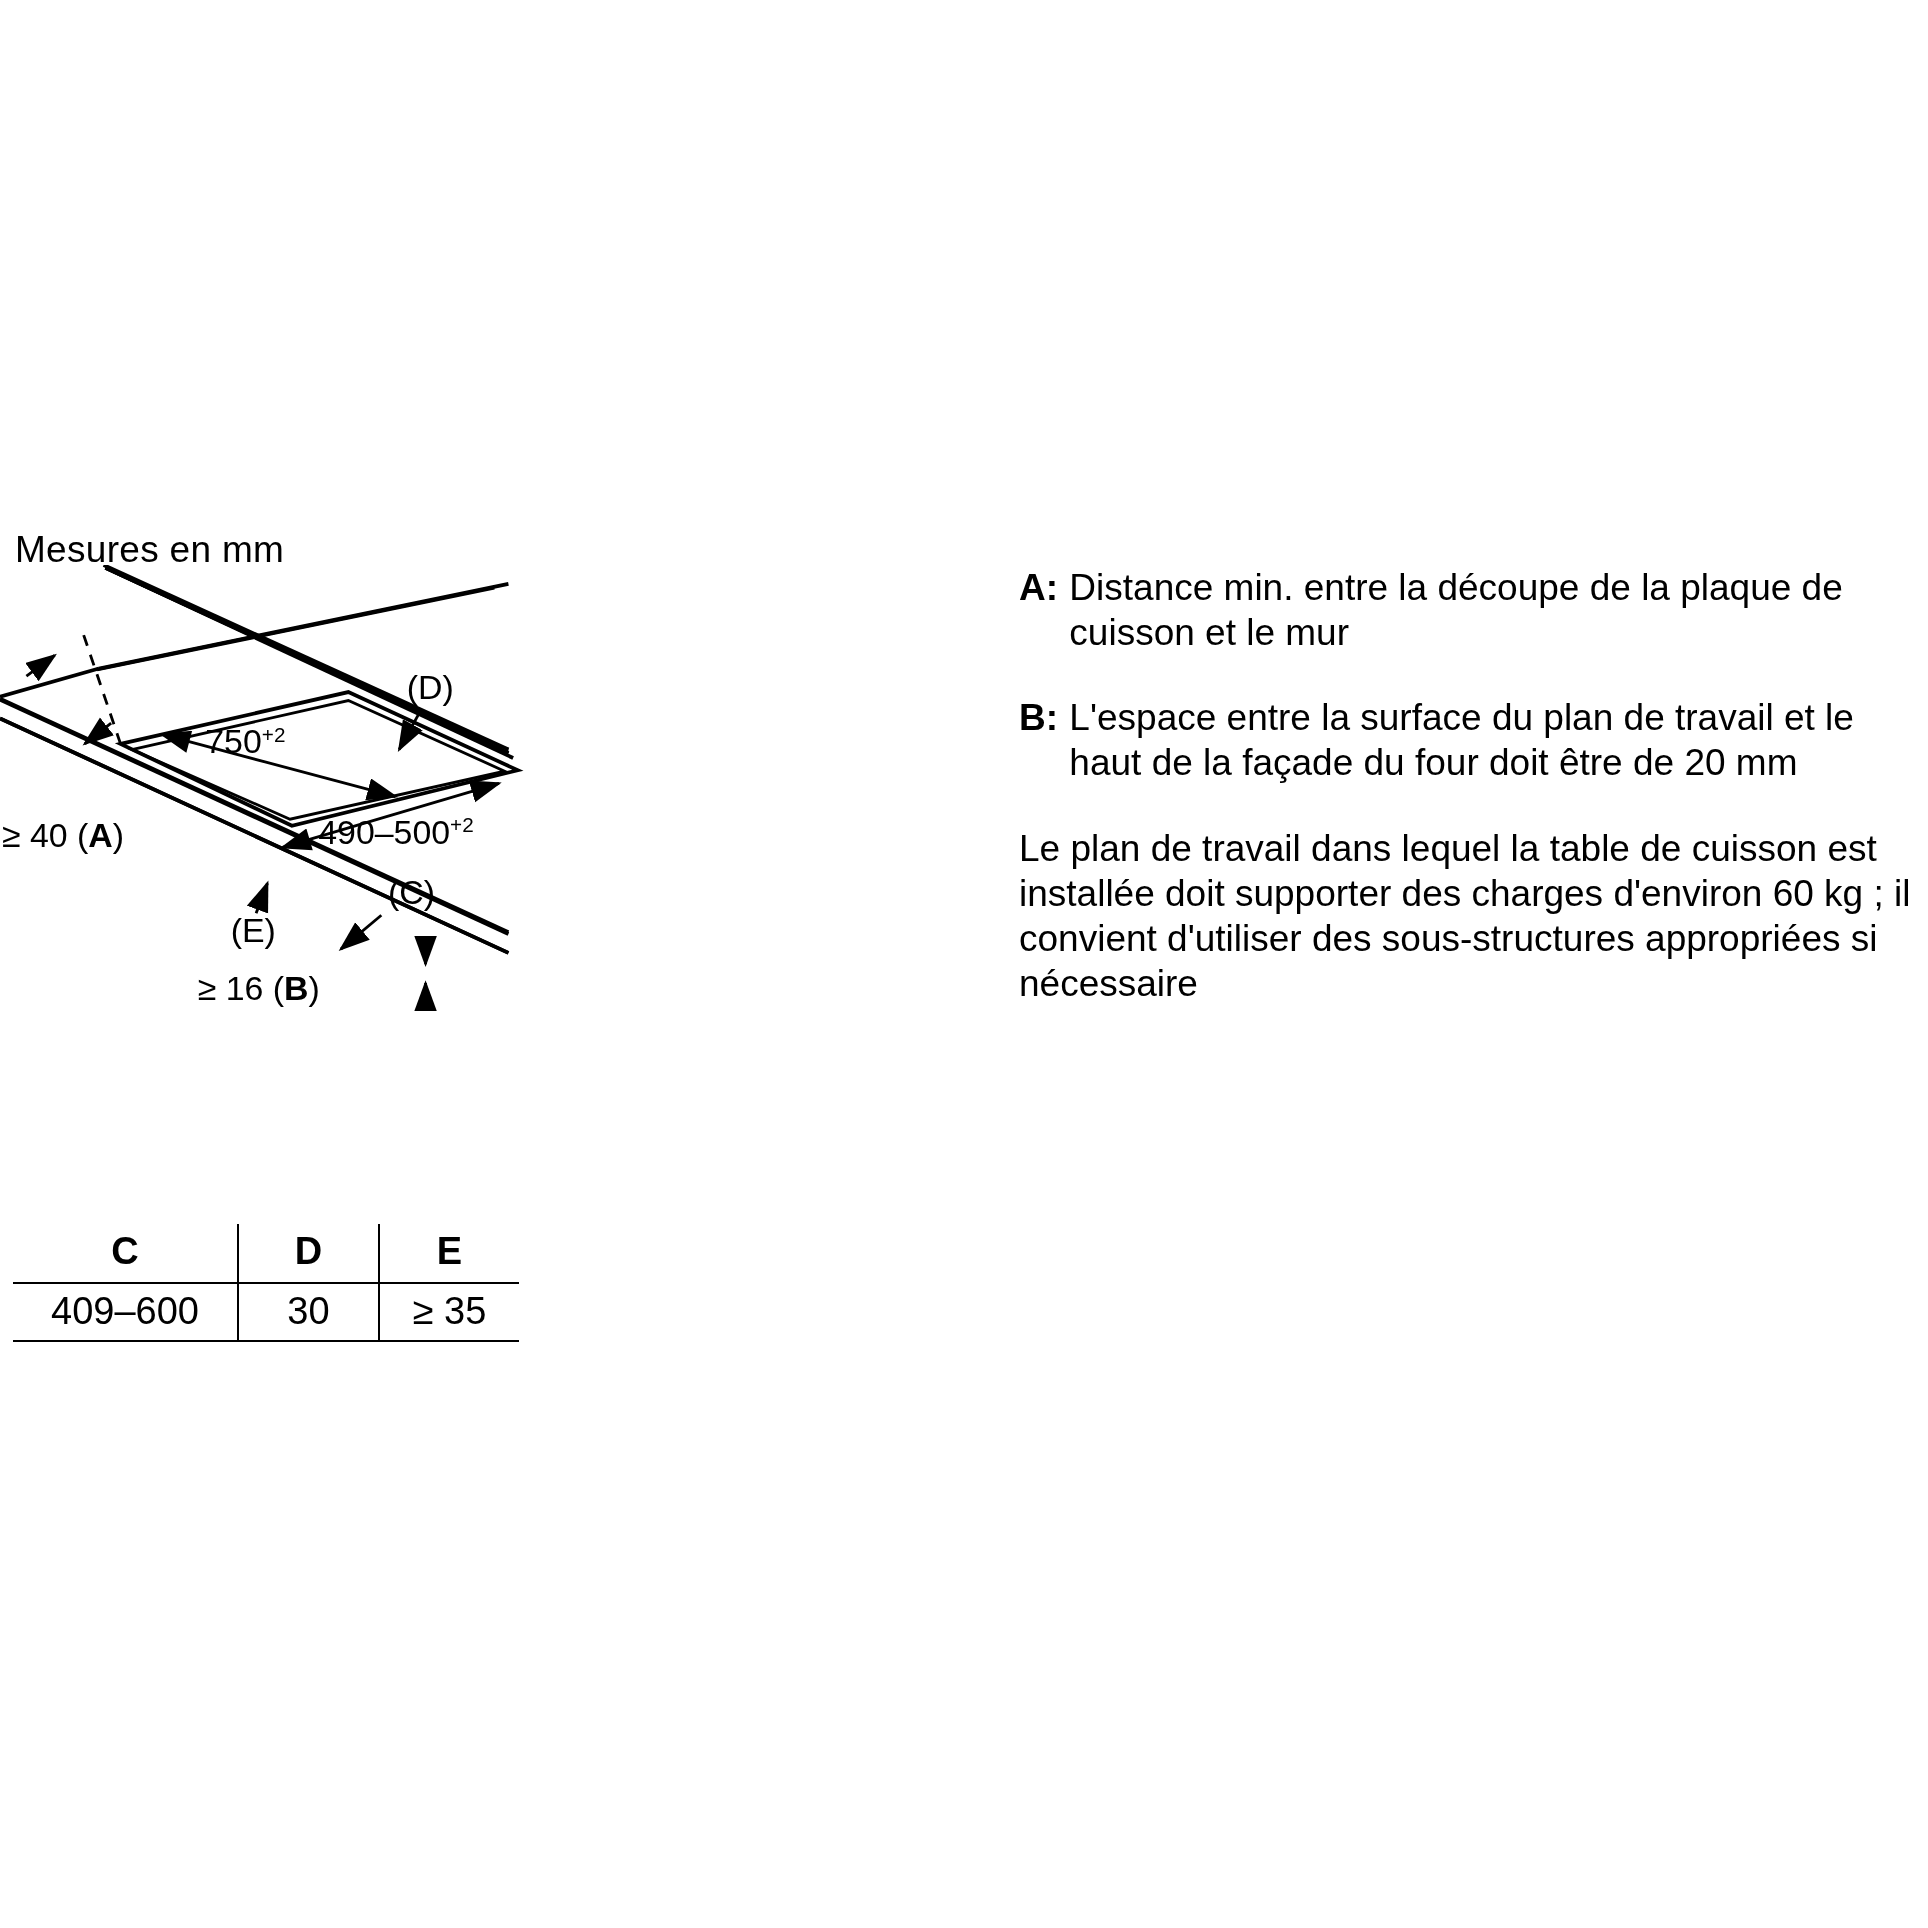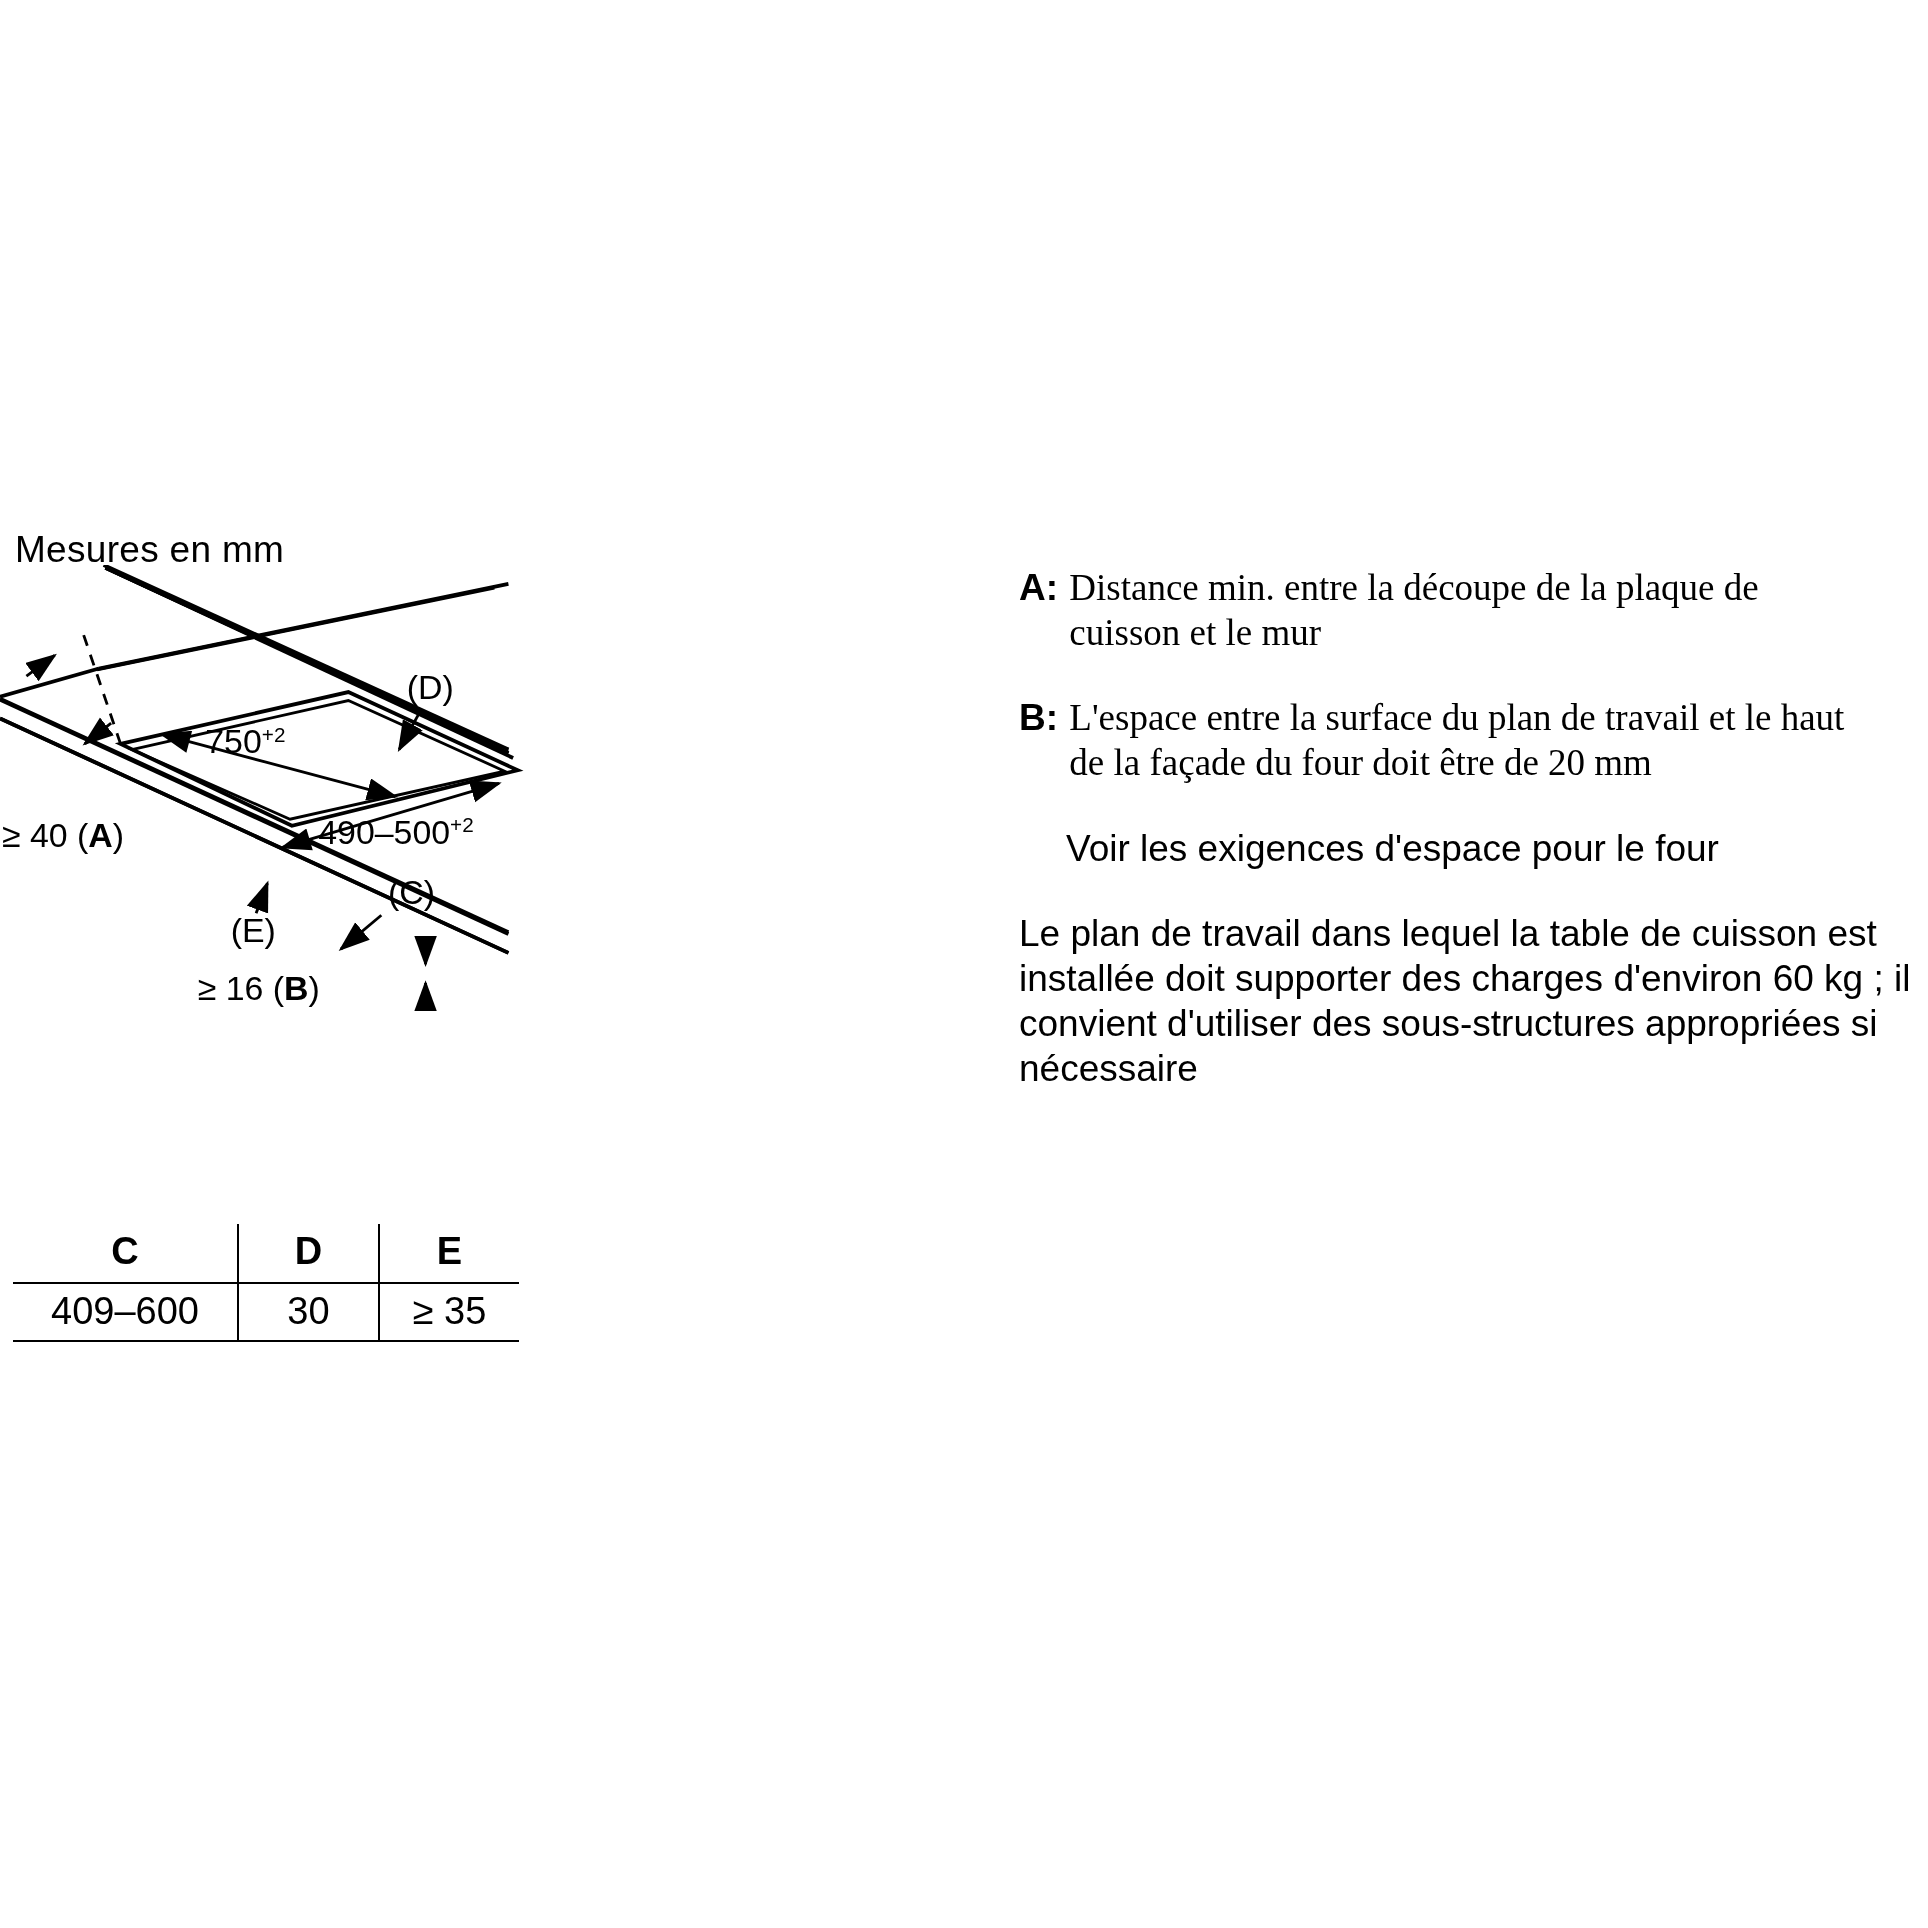--- a/index.html
+++ b/index.html
@@ -91,21 +91,20 @@
     line-height: 1.22;
     margin-bottom: 40px;
   }
   .legend-key {
     font-weight: bold;
     flex: 0 0 auto;
     margin-right: 11.3px;
   }
   .legend-text {
     flex: 1 1 auto;
-    font-family: Liberation Serif, serif;
   }
   .note-block {
     font-size: 37px;
     line-height: 1.22;
     margin-bottom: 40px;
   }
   .note-block.spaced-top {
     margin-top: 28px;
   }
   .wide {
@@ -250,19 +249,18 @@
     <div class="legend-block">
       <span class="legend-key">A:</span>
       <span class="legend-text">Distance min. entre la découpe de la plaque de cuisson et le mur</span>
     </div>
 
     <div class="legend-block">
       <span class="legend-key">B:</span>
       <span class="legend-text">L'espace entre la surface du plan de travail et le haut de la façade du four doit être de 20 mm</span>
     </div>
 
-    <div class="note-block spaced-top" style="margin-left:47px;">Voir les exigences d'espace pour le four</div>
 
     <div class="note-block wide spaced-top">Le plan de travail dans lequel la table de cuisson est installée doit supporter des charges d'environ 60 kg ; il convient d'utiliser des sous-structures appropriées si nécessaire</div>
   </div>
 
 </div>
 
 
 </body></html>

